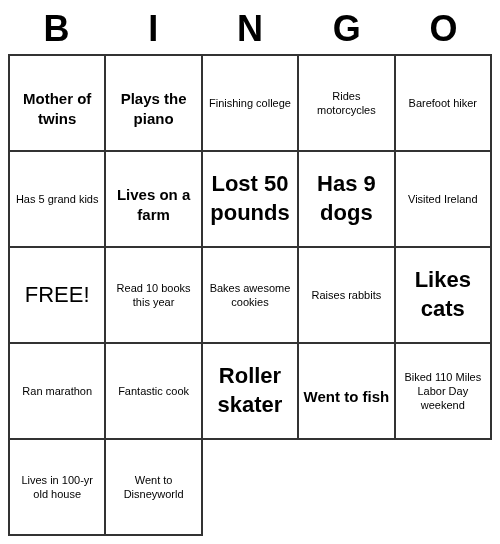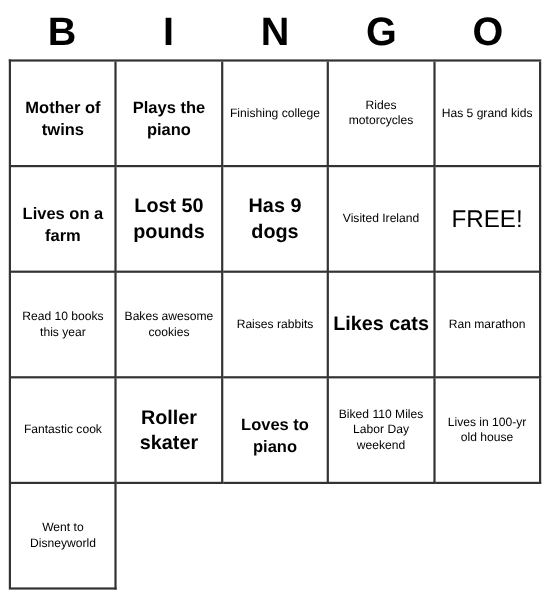--- a/index.html
+++ b/index.html
@@ -44,21 +44,21 @@
       text-align: center;
       padding: 3px;
       min-height: 88px;
     }
     .bingo-cell span {
       font-size: 12px;
       line-height: 1.3;
       word-break: break-word;
     }
     .cell-large span {
-      font-size: 18px;
+      font-size: 22px;
       font-weight: bold;
     }
     .cell-medium span {
       font-size: 15px;
       font-weight: bold;
       margin-top: 11px;
     }
     .cell-small span {
       font-size: 11px;
     }
@@ -83,20 +83,23 @@
       <span>Mother of twins</span>
     </div>
     <div class="bingo-cell cell-medium">
       <span>Plays the piano</span>
     </div>
     <div class="bingo-cell cell-small">
       <span>Finishing college</span>
     </div>
     <div class="bingo-cell cell-small">
       <span>Rides motorcycles</span>
+    </div>
+    <div class="bingo-cell cell-small">
+      <span>Barefoot hiker</span>
     </div>
     <div class="bingo-cell cell-small">
       <span>Has 5 grand kids</span>
     </div>
     <div class="bingo-cell cell-medium">
       <span>Lives on a farm</span>
     </div>
     <div class="bingo-cell cell-large">
       <span>Lost 50 pounds</span>
     </div>
@@ -124,21 +127,21 @@
     <div class="bingo-cell cell-small">
       <span>Ran marathon</span>
     </div>
     <div class="bingo-cell cell-small">
       <span>Fantastic cook</span>
     </div>
     <div class="bingo-cell cell-large">
       <span>Roller skater</span>
     </div>
     <div class="bingo-cell cell-medium">
-      <span>Loves to piano</span>
+      <span>Went to fish</span>
     </div>
     <div class="bingo-cell cell-small">
       <span>Biked 110 Miles Labor Day weekend</span>
     </div>
     <div class="bingo-cell cell-small">
       <span>Lives in 100-yr old house</span>
     </div>
     <div class="bingo-cell cell-small">
       <span>Went to Disneyworld</span>
     </div>

